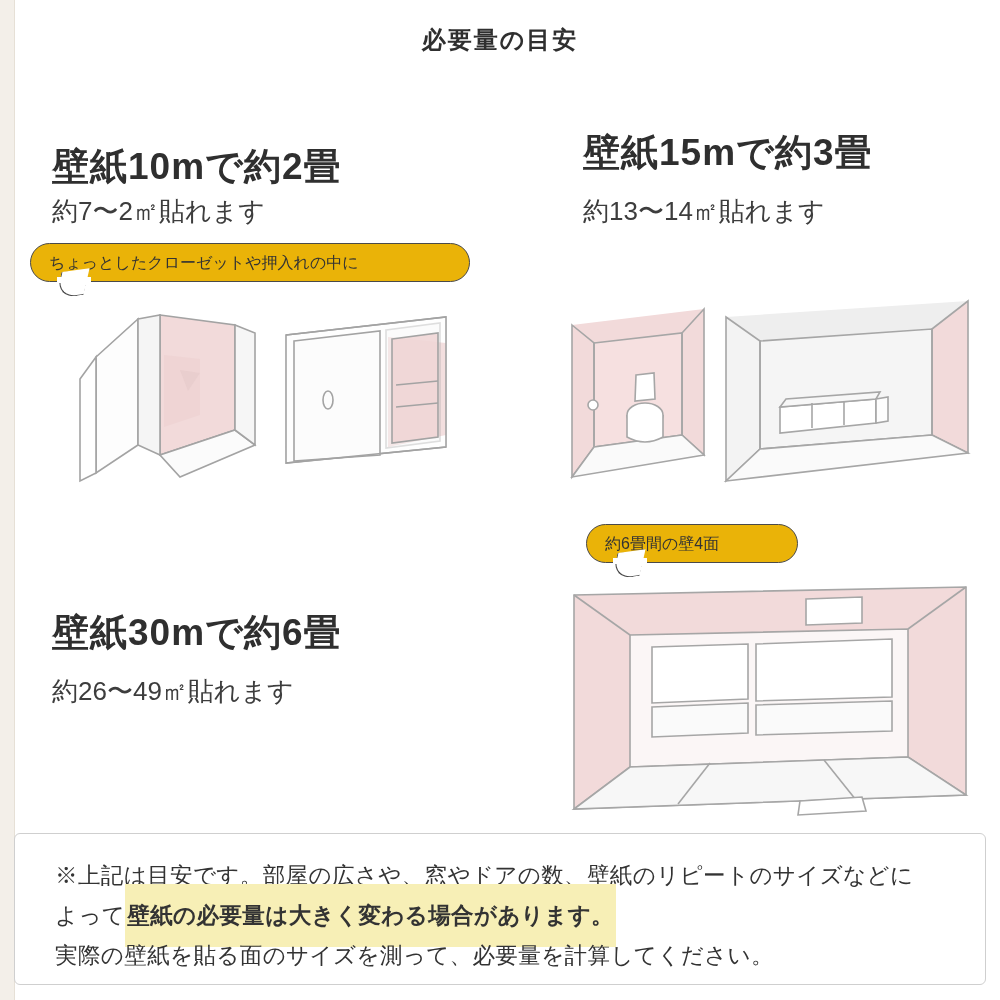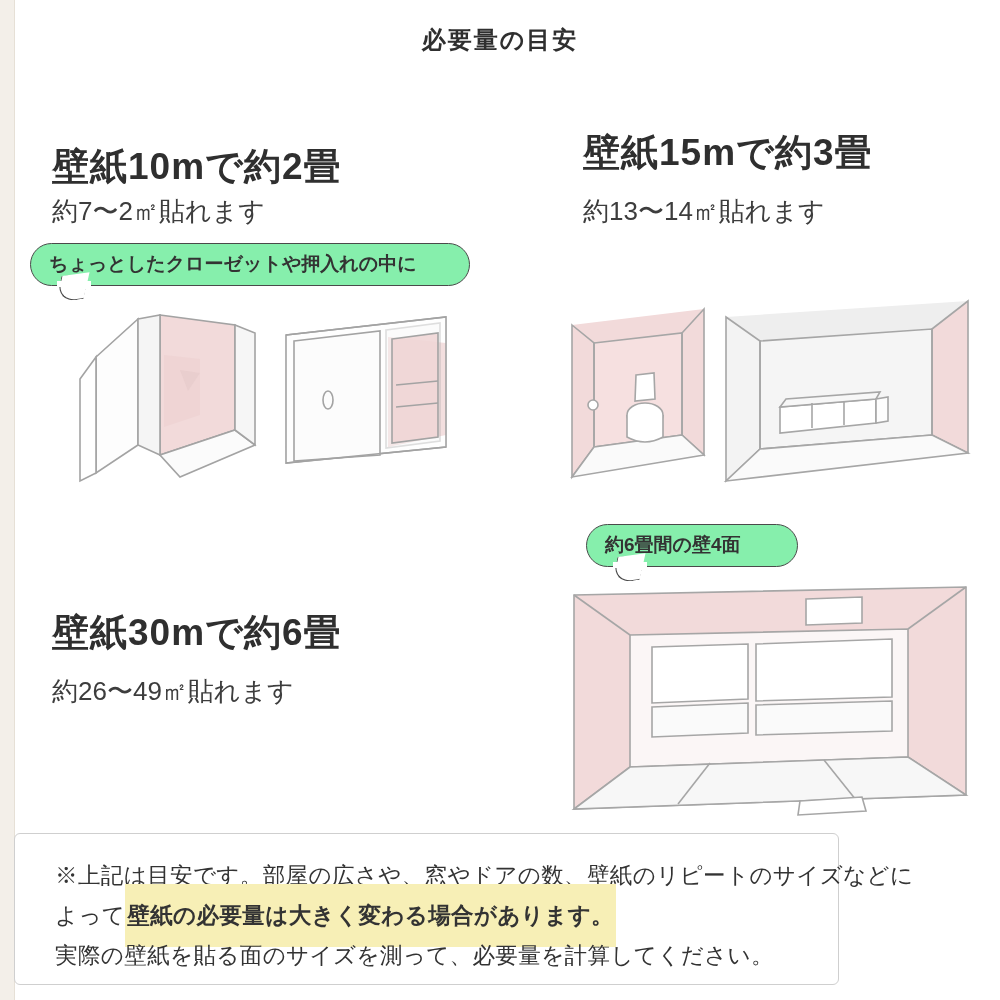--- a/index.html
+++ b/index.html
@@ -57,28 +57,27 @@
     color: #3d3d3d;
     margin-top: 12px;
     white-space: nowrap;
   }
 
   
   .bubble {
     position: absolute;
     border: 1.6px solid #4a4a4a;
     border-radius: 24px;
-    background: #86efac;
-    font-size: 19px;
+    background: #eab308;
+    font-size: 16px;
     color: #333;
     padding: 9px 18px;
     white-space: nowrap;
     box-sizing: border-box;
     line-height: 1.2;
-    font-weight: bold;
   }
   .bubble .tail, .bubble .tail2 {
     position: absolute;
     width: 26px;
     height: 26px;
     background: #fff;
     border-left: 1.6px solid #4a4a4a;
     border-bottom: 1.6px solid #4a4a4a;
     border-bottom-left-radius: 20px;
     left: 28px;
@@ -95,21 +94,21 @@
   }
 
   
   .illus { position: absolute; }
 
   
   .note-box {
     position: absolute;
     left: 14px;
     top: 833px;
-    width: 825px;
+    width: 972px;
     height: 152px;
     border: 1.5px solid #cfcfcf;
     border-radius: 6px;
     box-sizing: border-box;
     background: #fff;
   }
   .note-line {
     position: absolute;
     font-size: 22.5px;
     color: #333;

